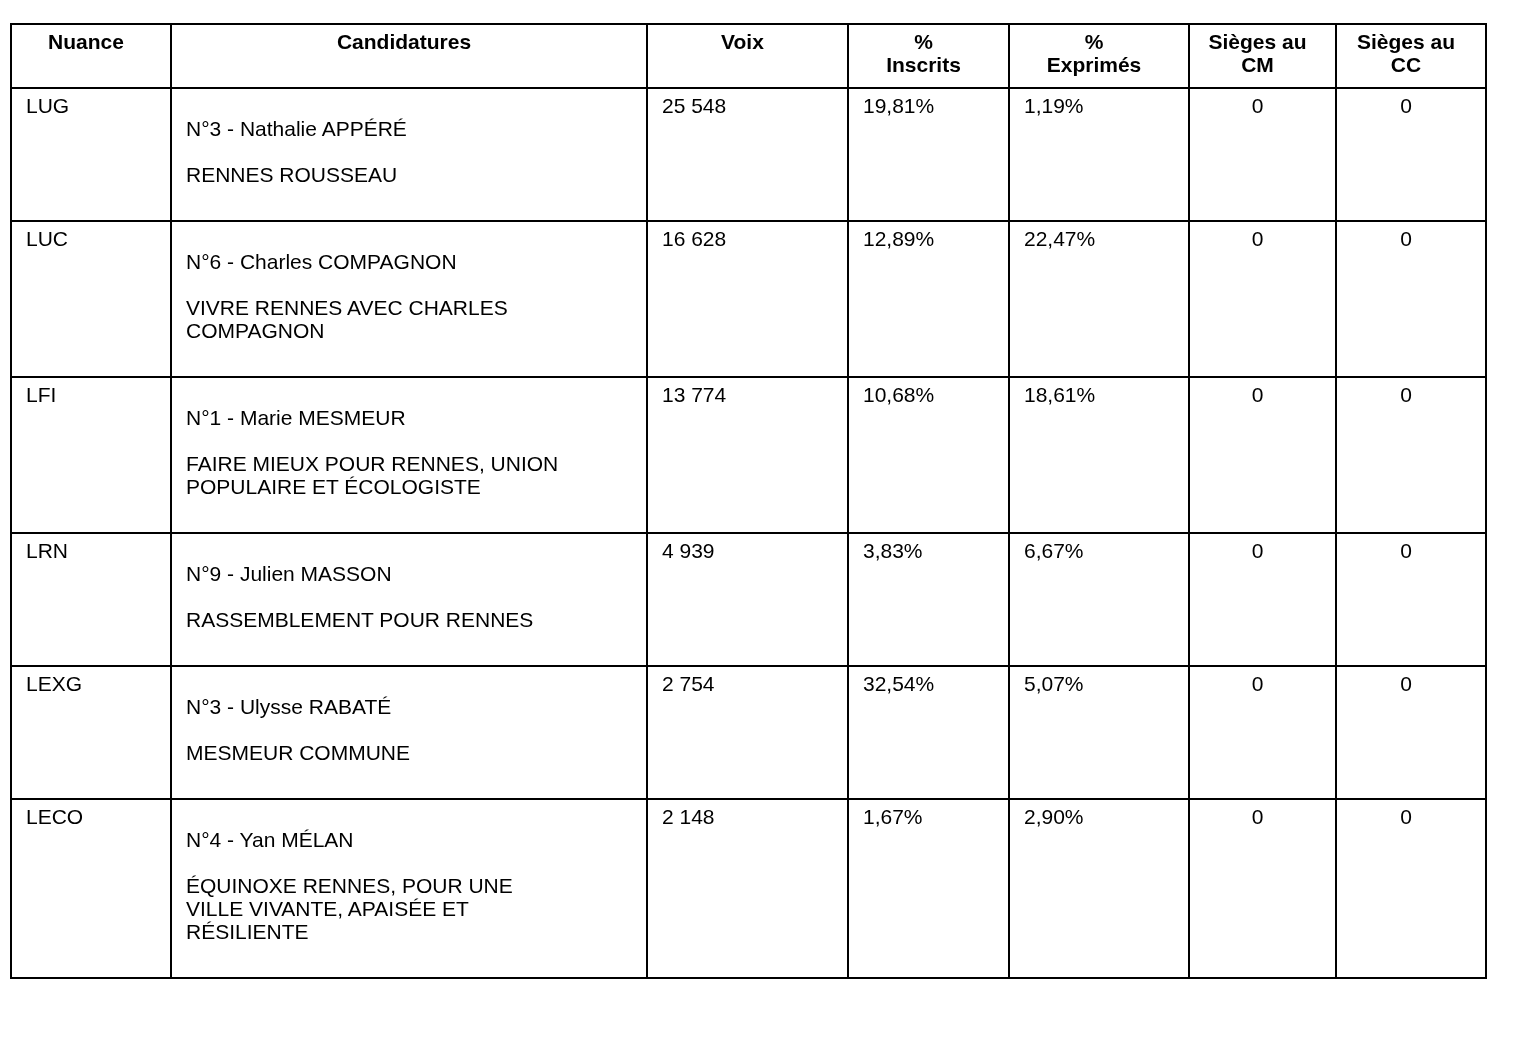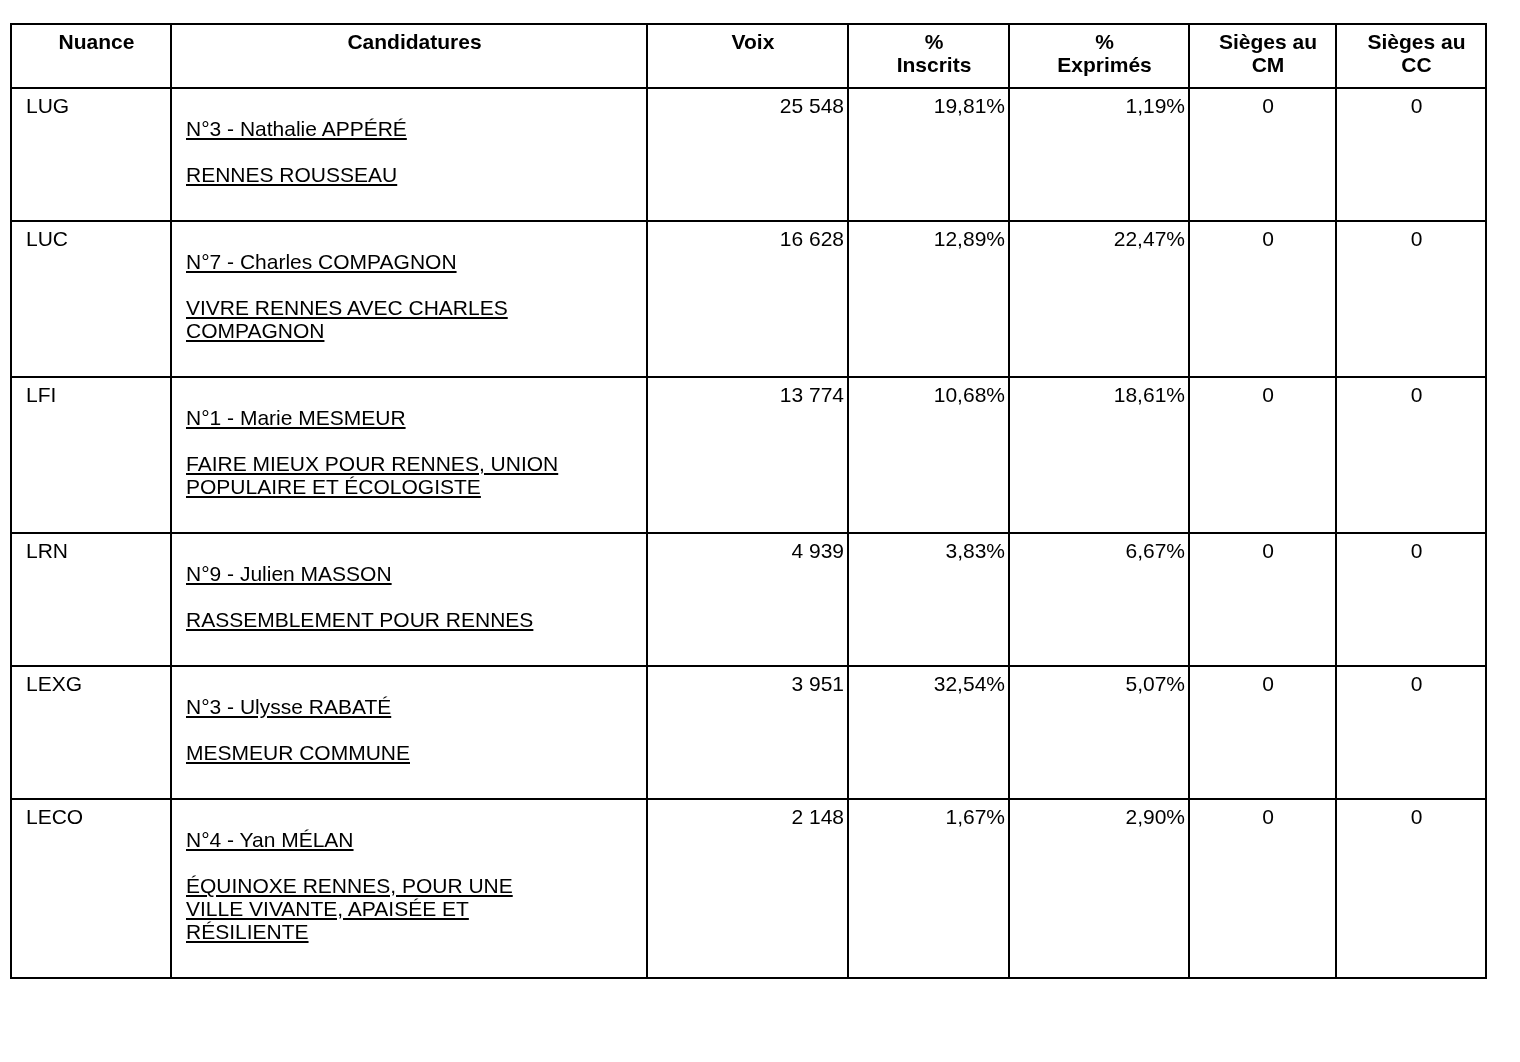--- a/index.html
+++ b/index.html
@@ -15,35 +15,35 @@
     position: absolute;
     left: 10px;
     top: 23px;
     width: 1475px;
     border-collapse: collapse;
     table-layout: fixed;
   }
   th, td {
     border: 2px solid #000000;
     vertical-align: top;
-    padding: 5px 3px 11px 14px;
+    padding: 5px 24px 11px 14px;
     font-size: 21px;
     line-height: 23px;
     white-space: pre-line;
     overflow: hidden;
   }
   th {
     font-weight: bold;
     text-align: center;
   }
   td.c-nuance  { }
   td.c-cand    { text-align: left; }
-  td.c-num     { text-align: right; }
+  td.c-num     { }
   td.c-center  { text-align: center; }
-  .candidate-name, .liste-name { white-space: pre-line; text-decoration: underline; }
+  .candidate-name, .liste-name { white-space: pre-line; }
 </style>
 </head>
 <body>
 
 <table class="results-table">
   <colgroup>
     <col style="width:160px">
     <col style="width:476px">
     <col style="width:201px">
     <col style="width:161px">
@@ -75,21 +75,21 @@
     </td>
     <td class="c-num">25 548</td>
     <td class="c-num">19,81%</td>
     <td class="c-num">1,19%</td>
     <td class="c-center">0</td>
     <td class="c-center">0</td>
   </tr>
       <tr>
     <td class="c-nuance">LUC</td>
     <td class="c-cand">
-      <div class="candidate-name">N°7 - Charles COMPAGNON</div>
+      <div class="candidate-name">N°6 - Charles COMPAGNON</div>
       <div class="liste-name">VIVRE RENNES AVEC CHARLES
 COMPAGNON</div>
     </td>
     <td class="c-num">16 628</td>
     <td class="c-num">12,89%</td>
     <td class="c-num">22,47%</td>
     <td class="c-center">0</td>
     <td class="c-center">0</td>
   </tr>
       <tr>
@@ -116,21 +116,21 @@
     <td class="c-num">6,67%</td>
     <td class="c-center">0</td>
     <td class="c-center">0</td>
   </tr>
       <tr>
     <td class="c-nuance">LEXG</td>
     <td class="c-cand">
       <div class="candidate-name">N°3 - Ulysse RABATÉ</div>
       <div class="liste-name">MESMEUR COMMUNE</div>
     </td>
-    <td class="c-num">3 951</td>
+    <td class="c-num">2 754</td>
     <td class="c-num">32,54%</td>
     <td class="c-num">5,07%</td>
     <td class="c-center">0</td>
     <td class="c-center">0</td>
   </tr>
       <tr>
     <td class="c-nuance">LECO</td>
     <td class="c-cand">
       <div class="candidate-name">N°4 - Yan MÉLAN</div>
       <div class="liste-name">ÉQUINOXE RENNES, POUR UNE

